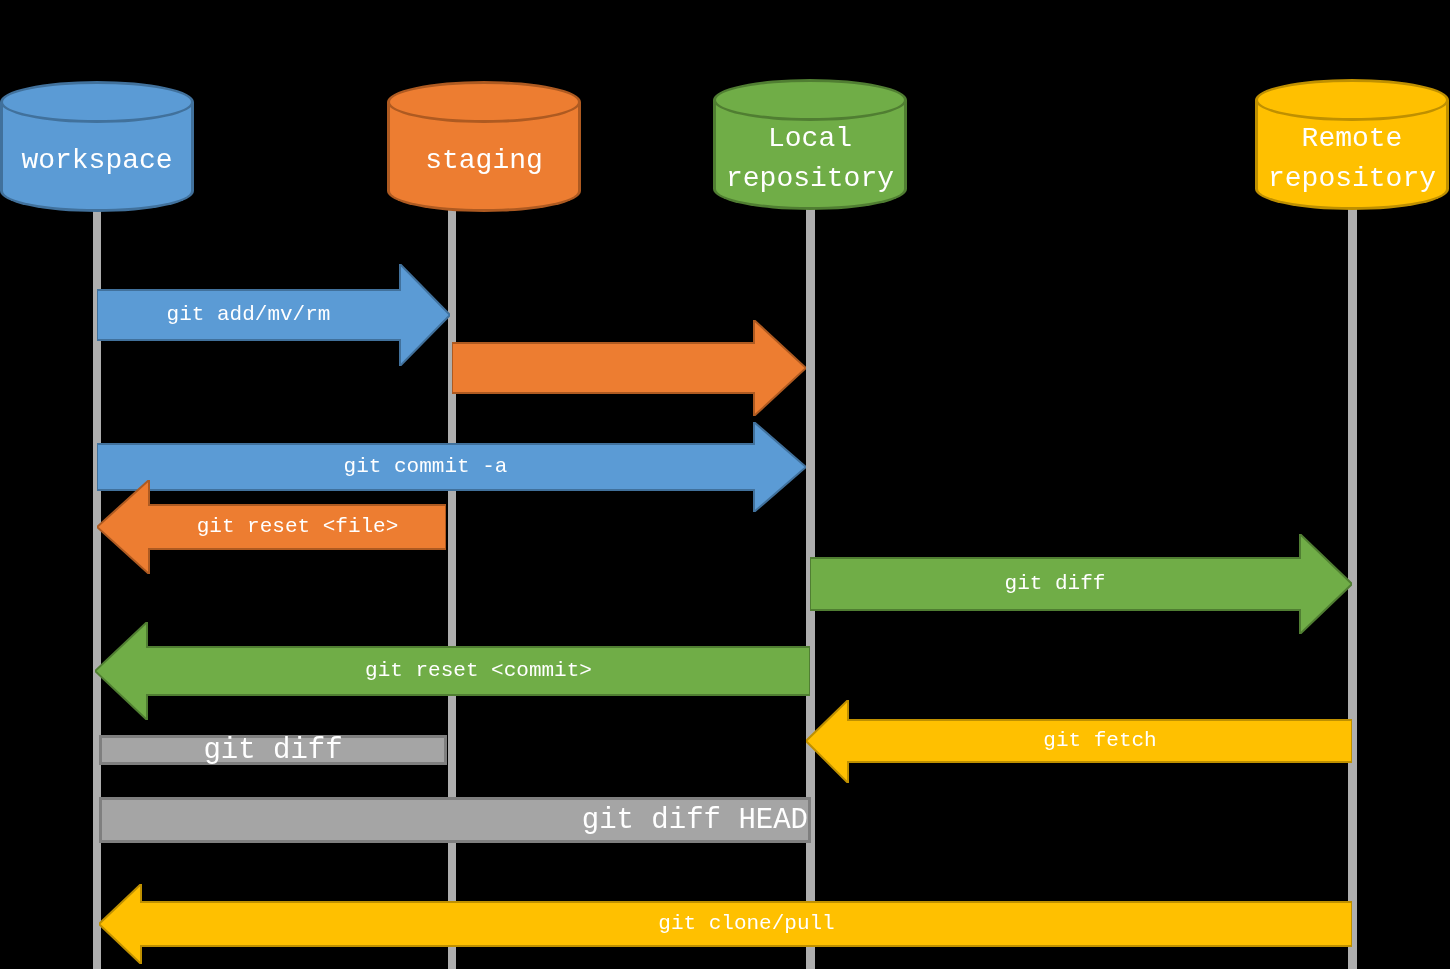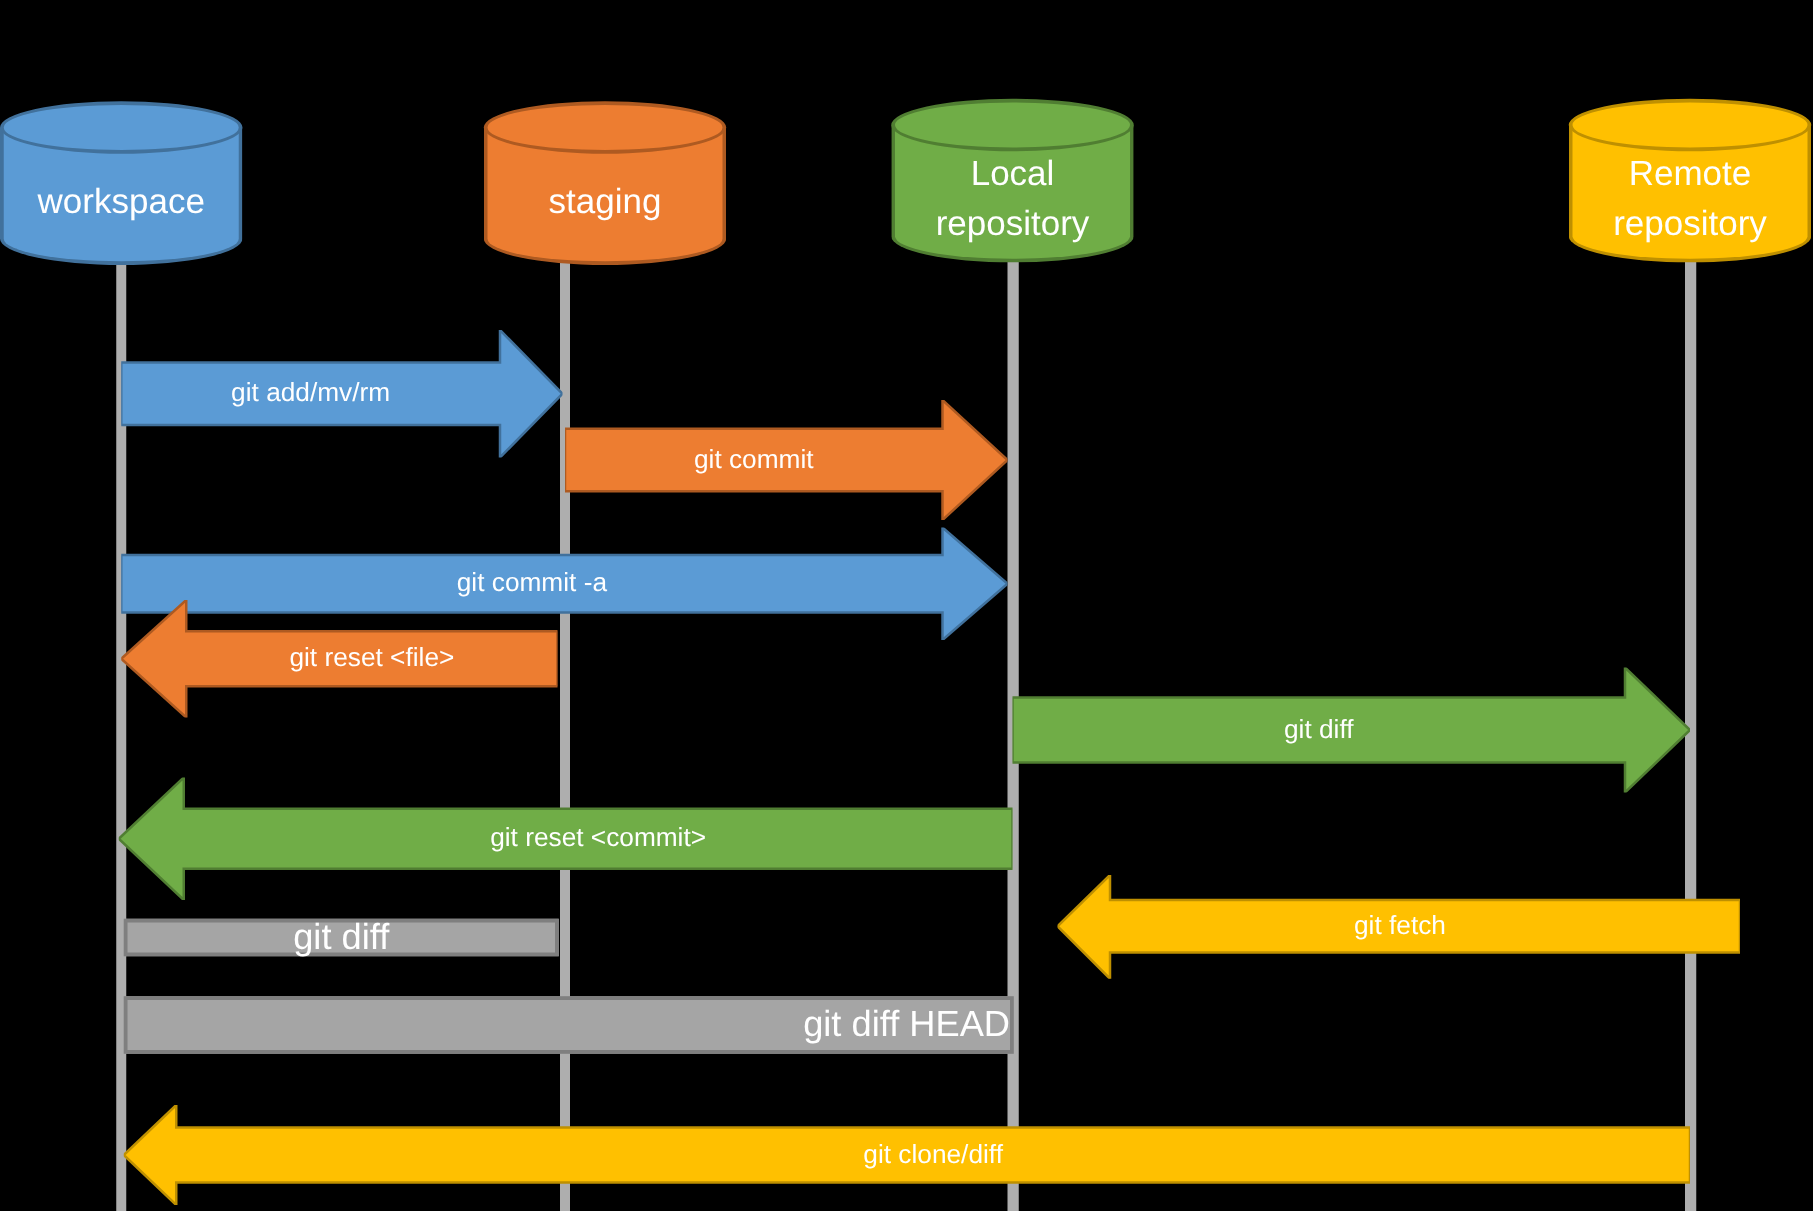--- a/index.html
+++ b/index.html
@@ -1,18 +1,18 @@
 <!DOCTYPE html>
 <html><head>
 <meta charset="utf-8">
 <style>
   html,body{margin:0;padding:0;background:#000;}
   .stage{
     position:relative;width:1450px;height:969px;background:#000;overflow:hidden;
-    font-family:Liberation Sans, sans-serif;color:#fff;
+    font-family:Liberation Mono, monospace;color:#fff;
   }
   
   .lifeline{position:absolute;width:8px;background:#aeaeae;z-index:1;}
   
   .cyl{position:absolute;width:194px;height:131px;z-index:3;}
   .cyl .cap{position:absolute;left:0;right:0;top:0;height:42px;border-radius:50%;box-sizing:border-box;border:3px solid;z-index:2;}
   .cyl .tube{position:absolute;left:0;right:0;top:21px;bottom:0;box-sizing:border-box;border:3px solid;border-top:none;border-radius:0 0 97px 97px / 0 0 21px 21px;z-index:1;}
   .cyl .cap-blue{background:#5b9bd5;border-color:#41719c;}
   .cyl .tube-blue{background:#5b9bd5;border-color:#41719c;}
   .cyl .cap-orange{background:#ed7d31;border-color:#ae5a21;}
@@ -79,21 +79,20 @@
     <svg width="353" height="102" viewBox="0 0 353 102">
       <polygon points="0,26 303,26 303,0 353,51 303,102 303,76 0,76" fill="#5b9bd5" stroke="#41719c" stroke-width="2"></polygon>
     </svg>
     <span class="albl" style="left:0;right:50px;top:26px;height:50px;line-height:50px;">git add/mv/rm</span>
   </div>
 
   <div class="arrow" style="left:452px;top:320px;width:354px;height:96px;">
     <svg width="354" height="96" viewBox="0 0 354 96">
       <polygon points="0,23 302,23 302,0 354,48 302,96 302,73 0,73" fill="#ed7d31" stroke="#ae5a21" stroke-width="2"></polygon>
     </svg>
-    <span class="albl" style="left:0;right:52px;top:23px;height:50px;line-height:50px;">git commit</span>
   </div>
 
   <div class="arrow" style="left:97px;top:422px;width:709px;height:90px;">
     <svg width="709" height="90" viewBox="0 0 709 90">
       <polygon points="0,22 657,22 657,0 709,45 657,90 657,68 0,68" fill="#5b9bd5" stroke="#41719c" stroke-width="2"></polygon>
     </svg>
     <span class="albl" style="left:0;right:52px;top:22px;height:46px;line-height:46px;">git commit -a</span>
   </div>
 
   <div class="arrow" style="left:97px;top:480px;width:349px;height:94px;">
@@ -110,35 +109,35 @@
     <span class="albl" style="left:0;right:52px;top:24px;height:52px;line-height:52px;">git diff</span>
   </div>
 
   <div class="arrow" style="left:95px;top:622px;width:715px;height:98px;">
     <svg width="715" height="98" viewBox="0 0 715 98">
       <polygon points="715,25 52,25 52,0 0,49 52,98 52,73 715,73" fill="#70ad47" stroke="#507e32" stroke-width="2"></polygon>
     </svg>
     <span class="albl" style="left:52px;right:0;top:25px;height:48px;line-height:48px;">git reset &lt;commit&gt;</span>
   </div>
 
-  <div class="arrow" style="left:806px;top:700px;width:546px;height:83px;padding-left:40px;">
+  <div class="arrow" style="left:806px;top:700px;width:546px;height:83px;">
     <svg width="546" height="83" viewBox="0 0 546 83">
       <polygon points="546,20 42,20 42,0 0,41 42,83 42,62 546,62" fill="#ffc000" stroke="#bf9000" stroke-width="2"></polygon>
     </svg>
     <span class="albl" style="left:42px;right:0;top:20px;height:42px;line-height:42px;">git fetch</span>
   </div>
 
   <div class="bar" style="left:99px;top:735px;width:348px;height:30px;">
     <span>git diff</span>
   </div>
 
   <div class="bar" style="left:99px;top:797px;width:712px;height:46px;justify-content:flex-end;">
     <span>git diff HEAD</span>
   </div>
 
   <div class="arrow" style="left:99px;top:884px;width:1253px;height:80px;">
     <svg width="1253" height="80" viewBox="0 0 1253 80">
       <polygon points="1253,18 42,18 42,0 0,40 42,80 42,62 1253,62" fill="#ffc000" stroke="#bf9000" stroke-width="2"></polygon>
     </svg>
-    <span class="albl" style="left:42px;right:0;top:18px;height:44px;line-height:44px;">git clone/diff</span>
+    <span class="albl" style="left:42px;right:0;top:18px;height:44px;line-height:44px;">git clone/pull</span>
   </div>
 
 </div>
 
 </body></html>

